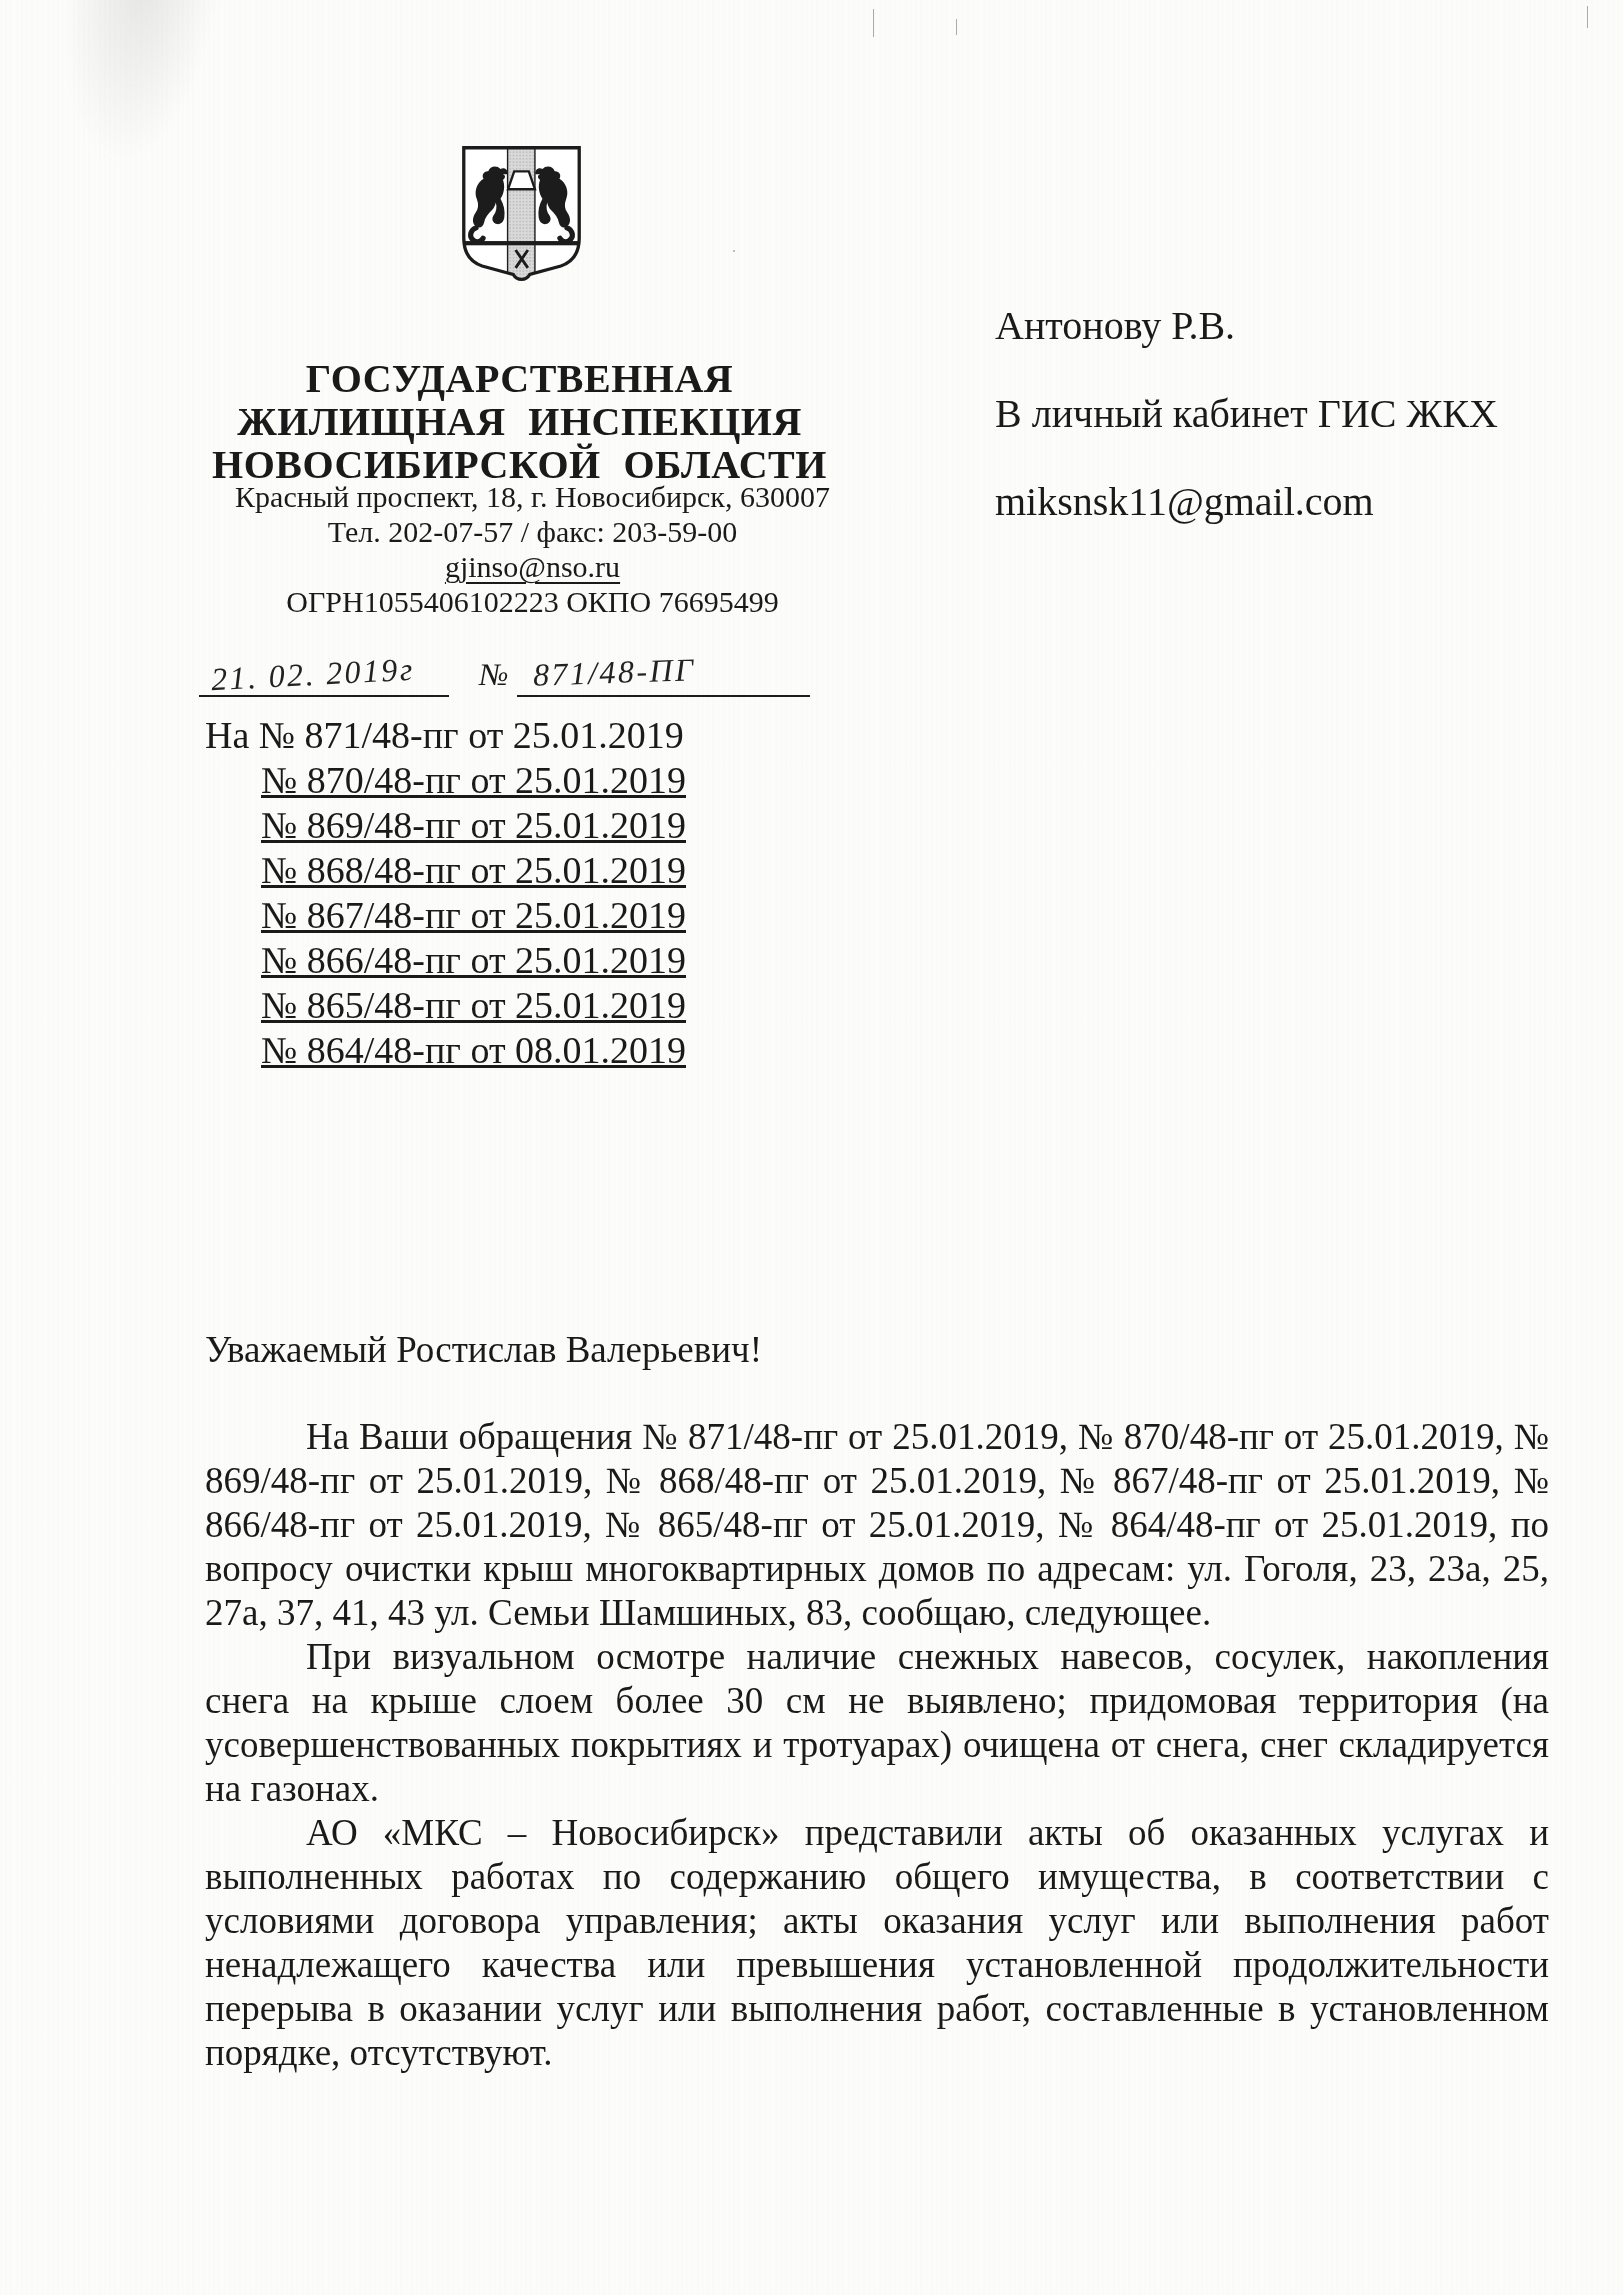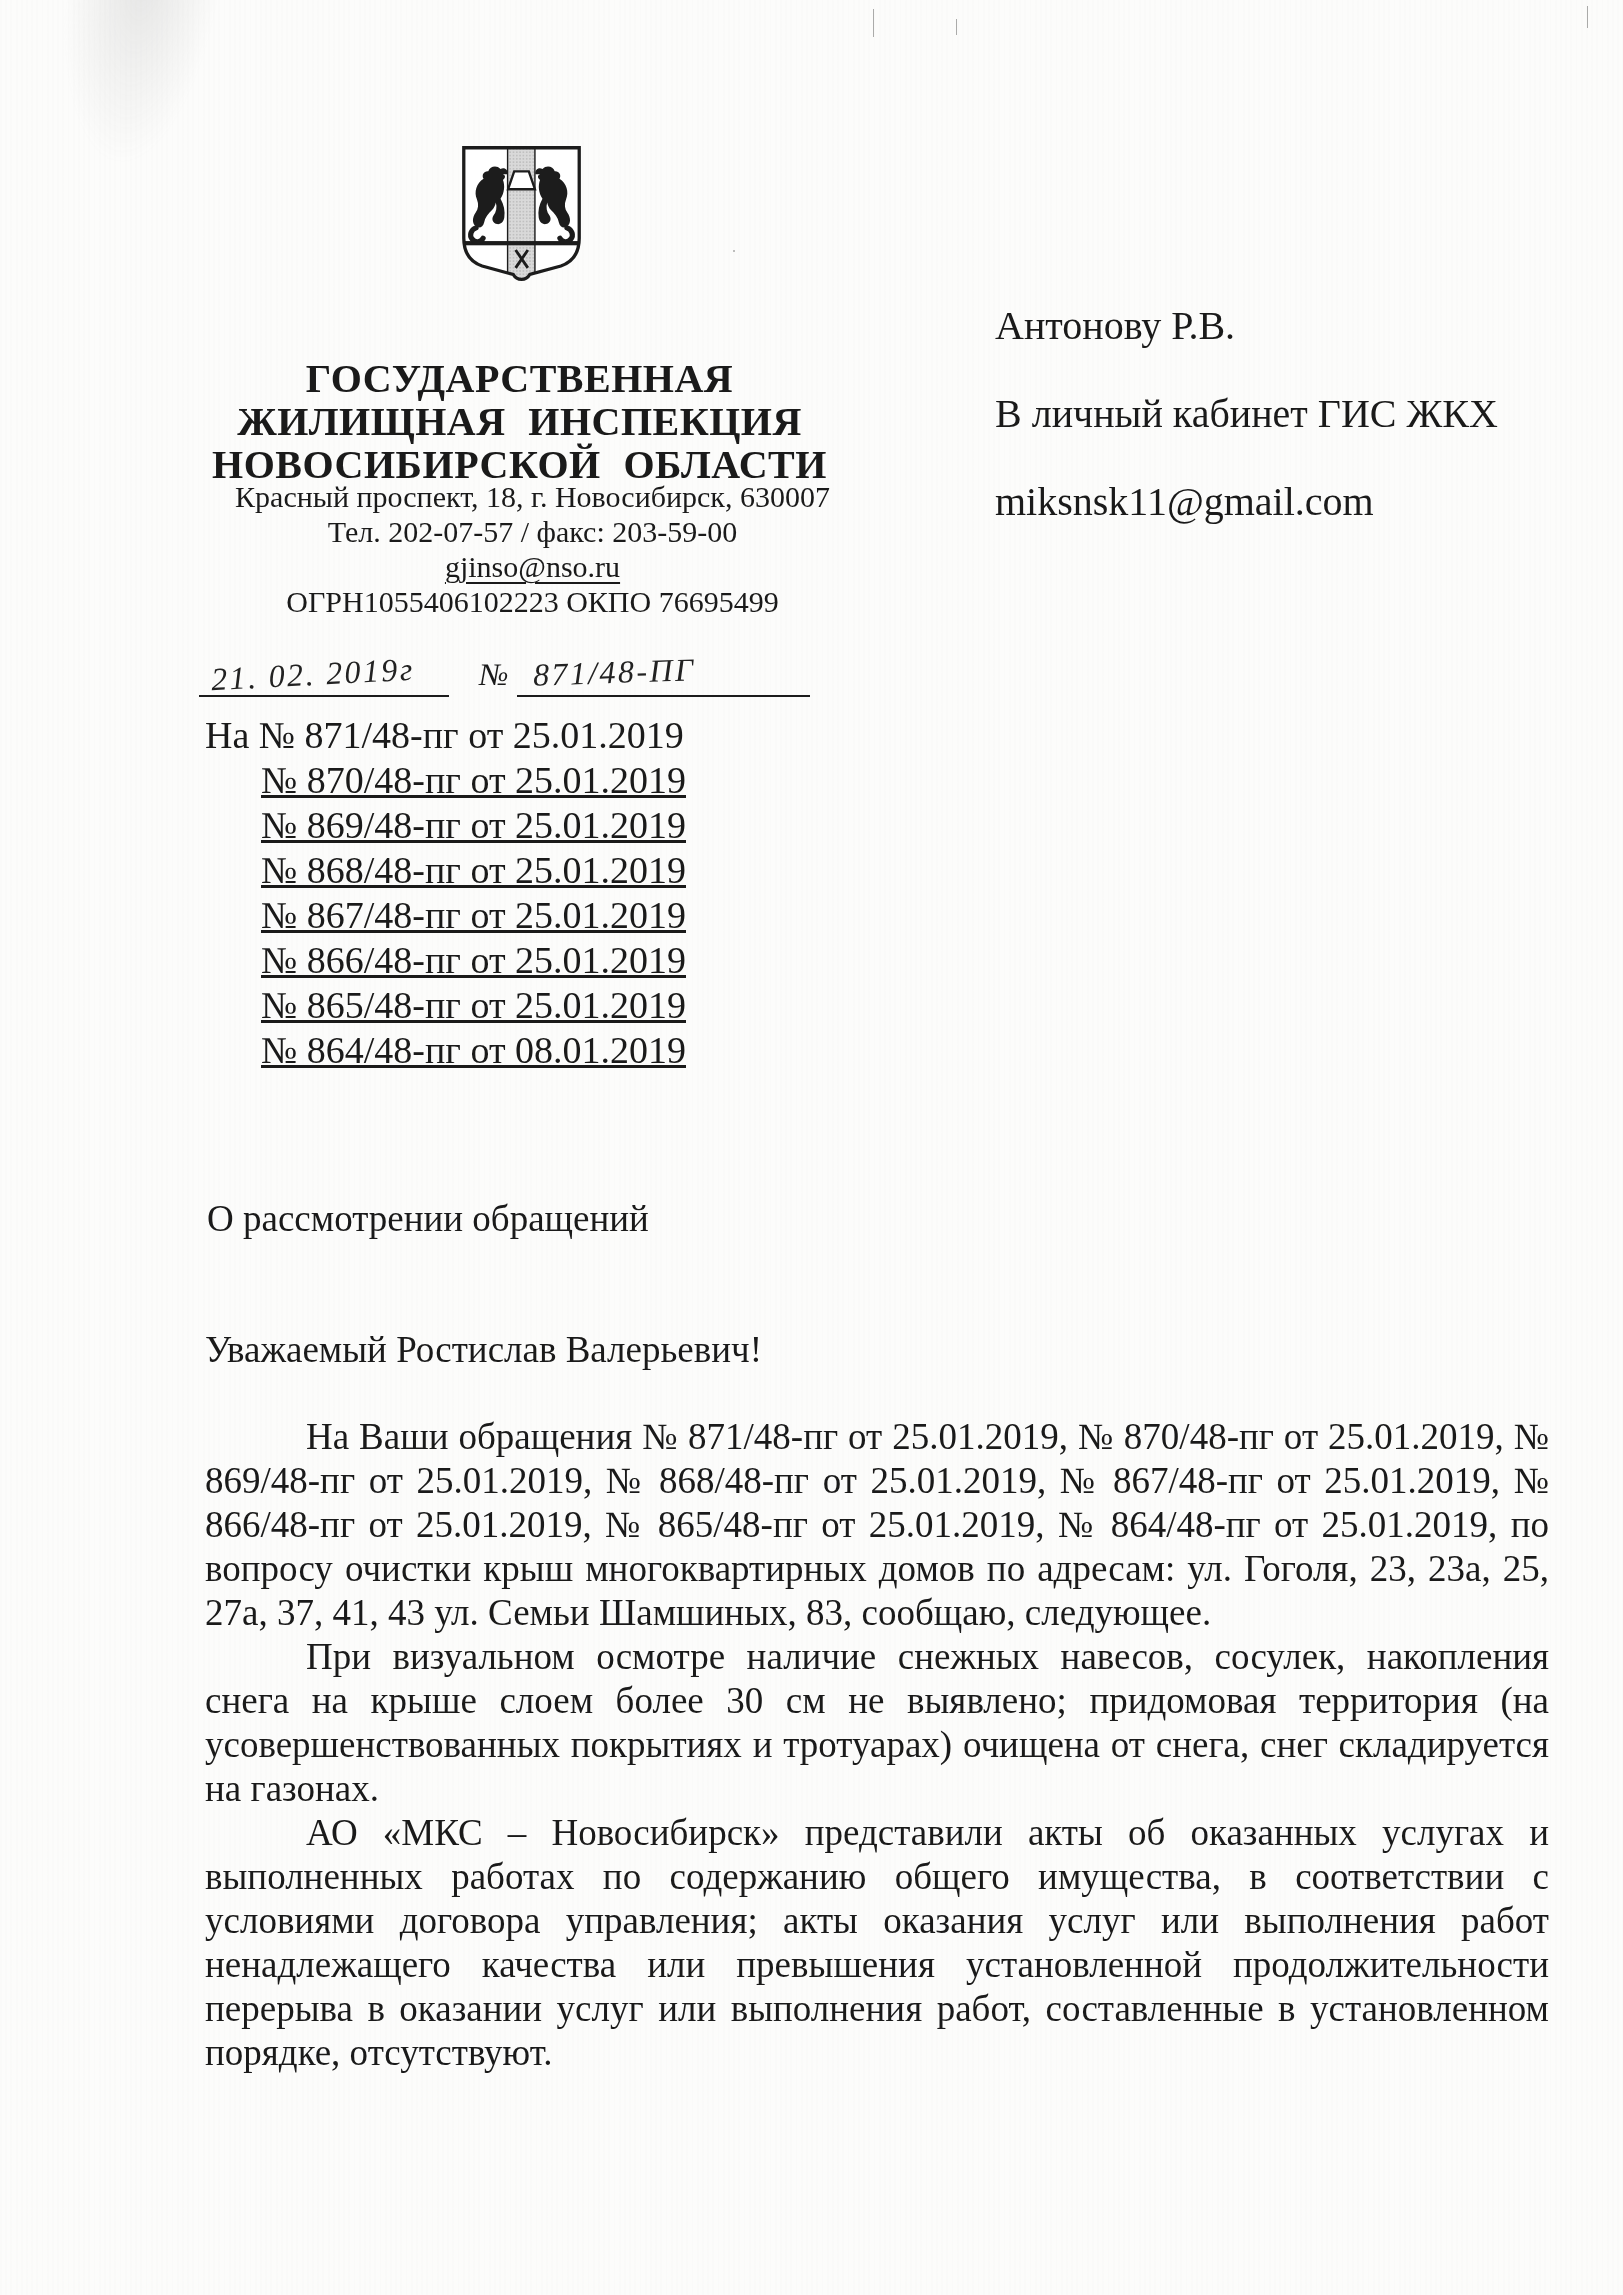--- a/index.html
+++ b/index.html
@@ -160,21 +160,20 @@
     <div>На № 871/48-пг от 25.01.2019</div>
     <div class="cont">№ 870/48-пг от 25.01.2019</div>
     <div class="cont">№ 869/48-пг от 25.01.2019</div>
     <div class="cont">№ 868/48-пг от 25.01.2019</div>
     <div class="cont">№ 867/48-пг от 25.01.2019</div>
     <div class="cont">№ 866/48-пг от 25.01.2019</div>
     <div class="cont">№ 865/48-пг от 25.01.2019</div>
     <div class="cont">№ 864/48-пг от 08.01.2019</div>
   </div>
 
-  <div class="subject">О рассмотрении обращений</div>
 
   <div class="salutation">Уважаемый Ростислав Валерьевич!</div>
 
   <div class="letter-body">
     <p class="para">На Ваши обращения № 871/48-пг от 25.01.2019, № 870/48-пг от 25.01.2019, № 869/48-пг от 25.01.2019, № 868/48-пг от 25.01.2019, № 867/48-пг от 25.01.2019, № 866/48-пг от 25.01.2019, № 865/48-пг от 25.01.2019, № 864/48-пг от 25.01.2019, по вопросу очистки крыш многоквартирных домов по адресам: ул. Гоголя, 23, 23а, 25, 27а, 37, 41, 43 ул. Семьи Шамшиных, 83, сообщаю, следующее.</p>
     <p class="para">При визуальном осмотре наличие снежных навесов, сосулек, накопления снега на крыше слоем более 30 см не выявлено; придомовая территория (на усовершенствованных покрытиях и тротуарах) очищена от снега, снег складируется на газонах.</p>
     <p class="para">АО «МКС – Новосибирск» представили акты об оказанных услугах и выполненных работах по содержанию общего имущества, в соответствии с условиями договора управления; акты оказания услуг или выполнения работ ненадлежащего качества или превышения установленной продолжительности перерыва в оказании услуг или выполнения работ, составленные в установленном порядке, отсутствуют.</p>
   </div>
 
 </div>

